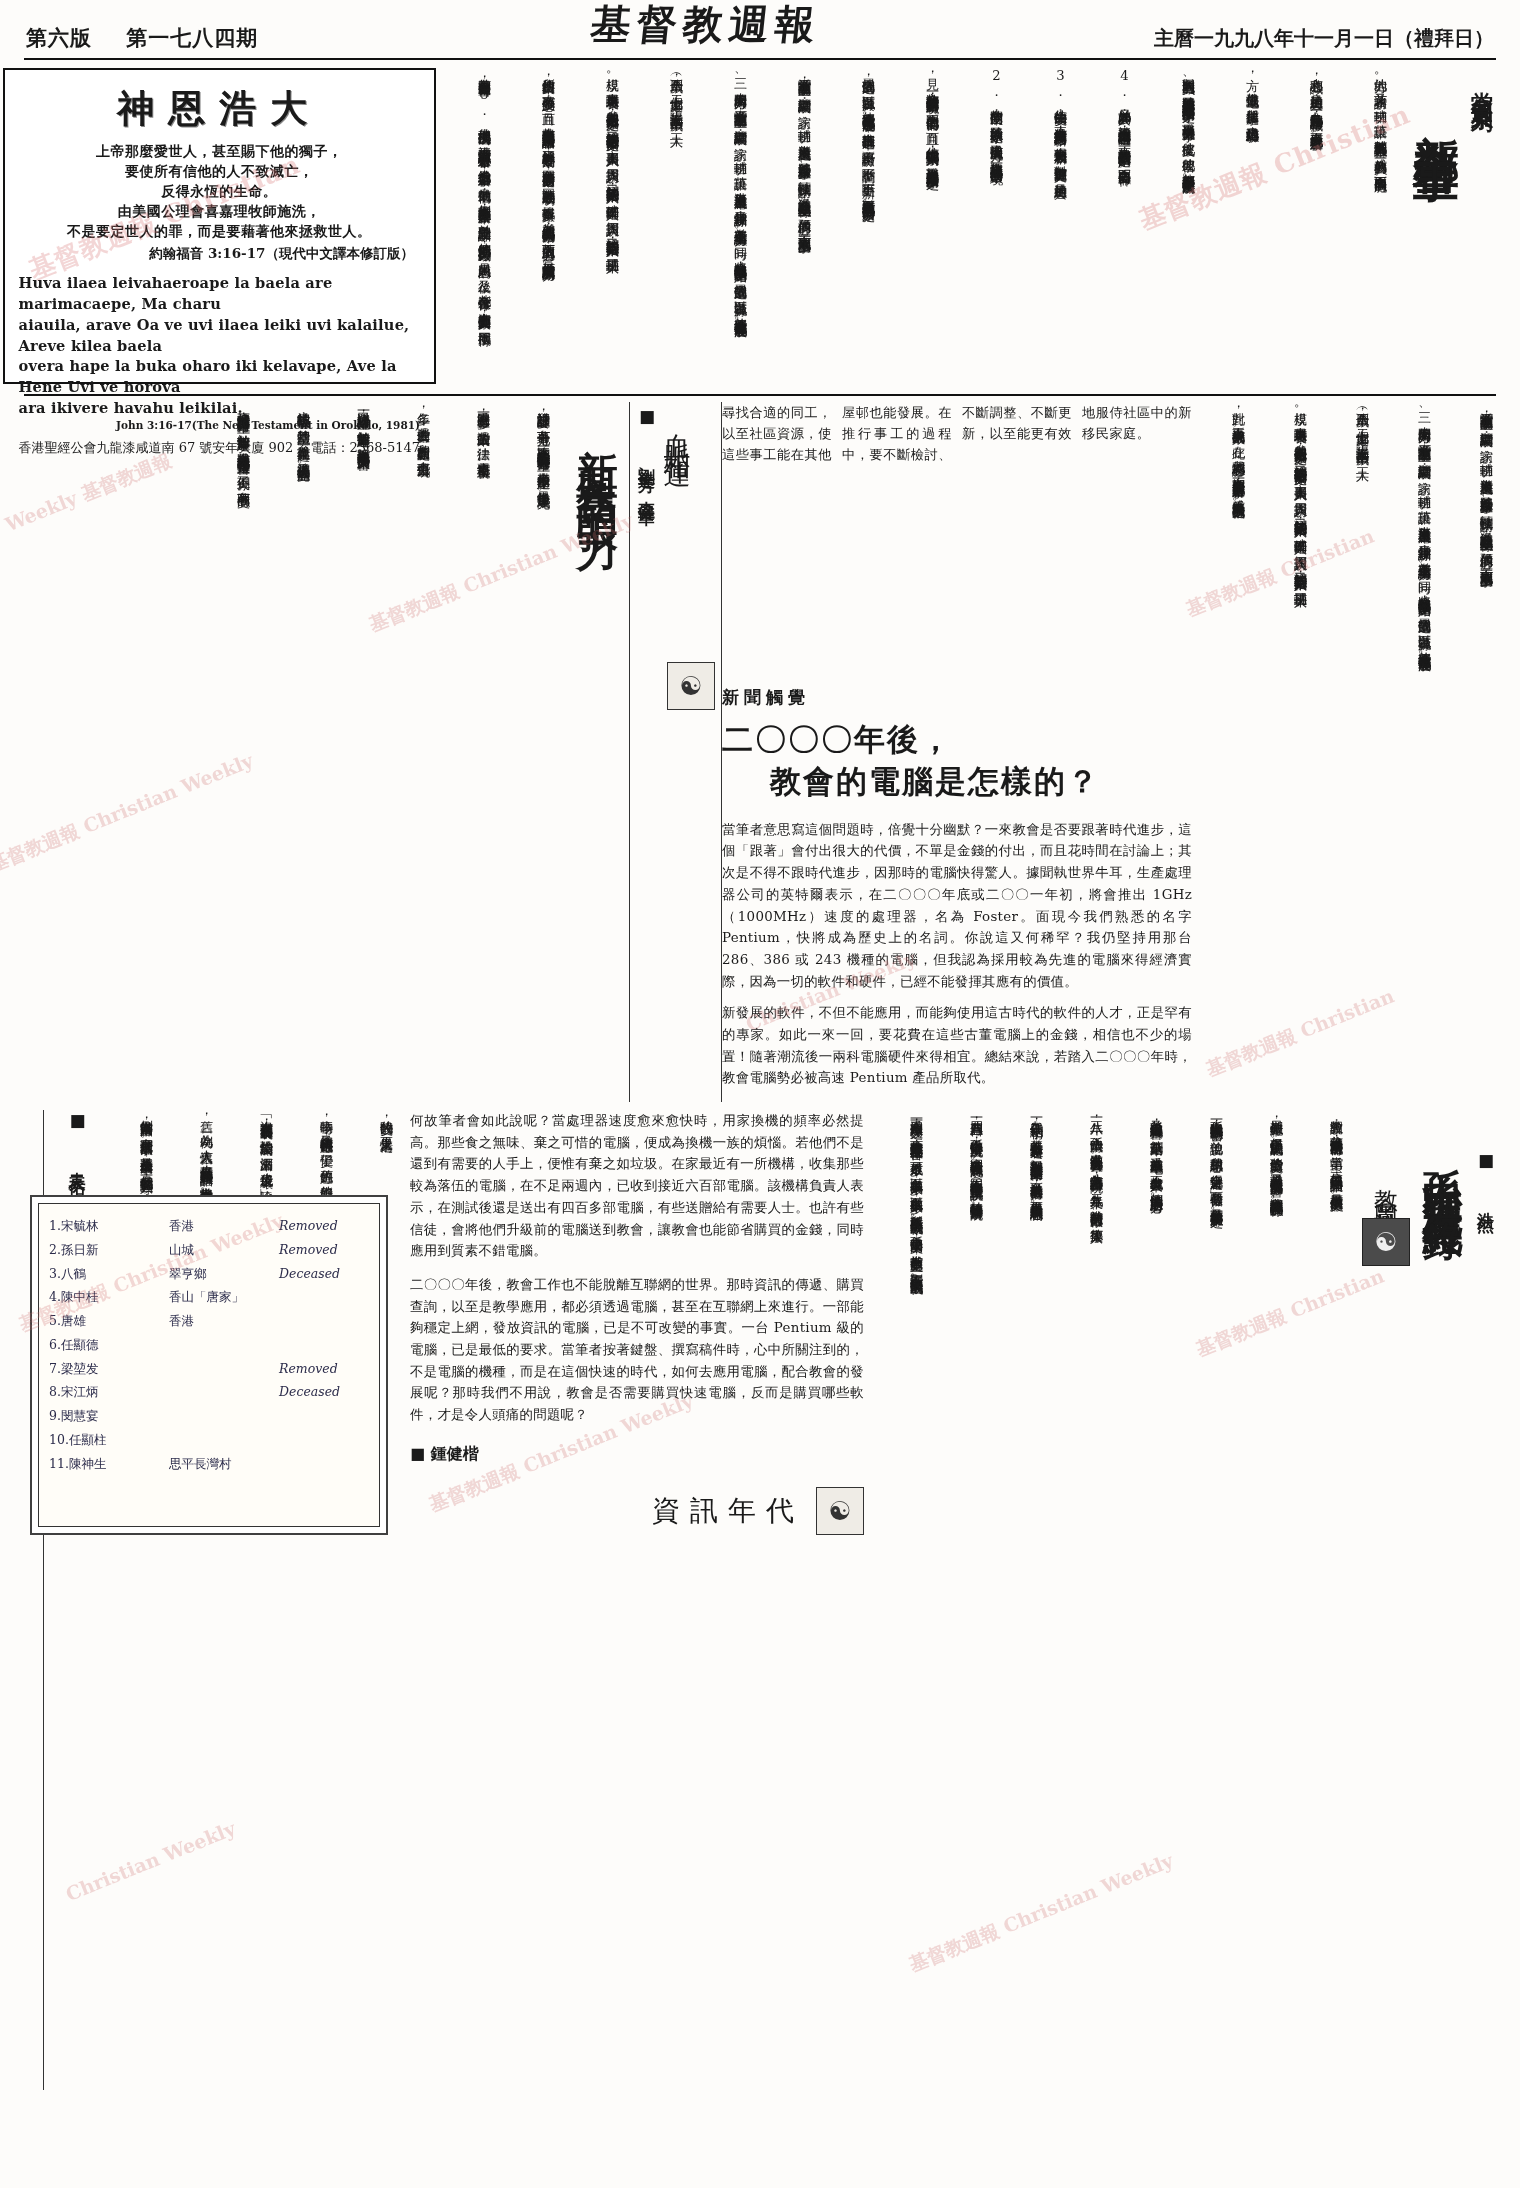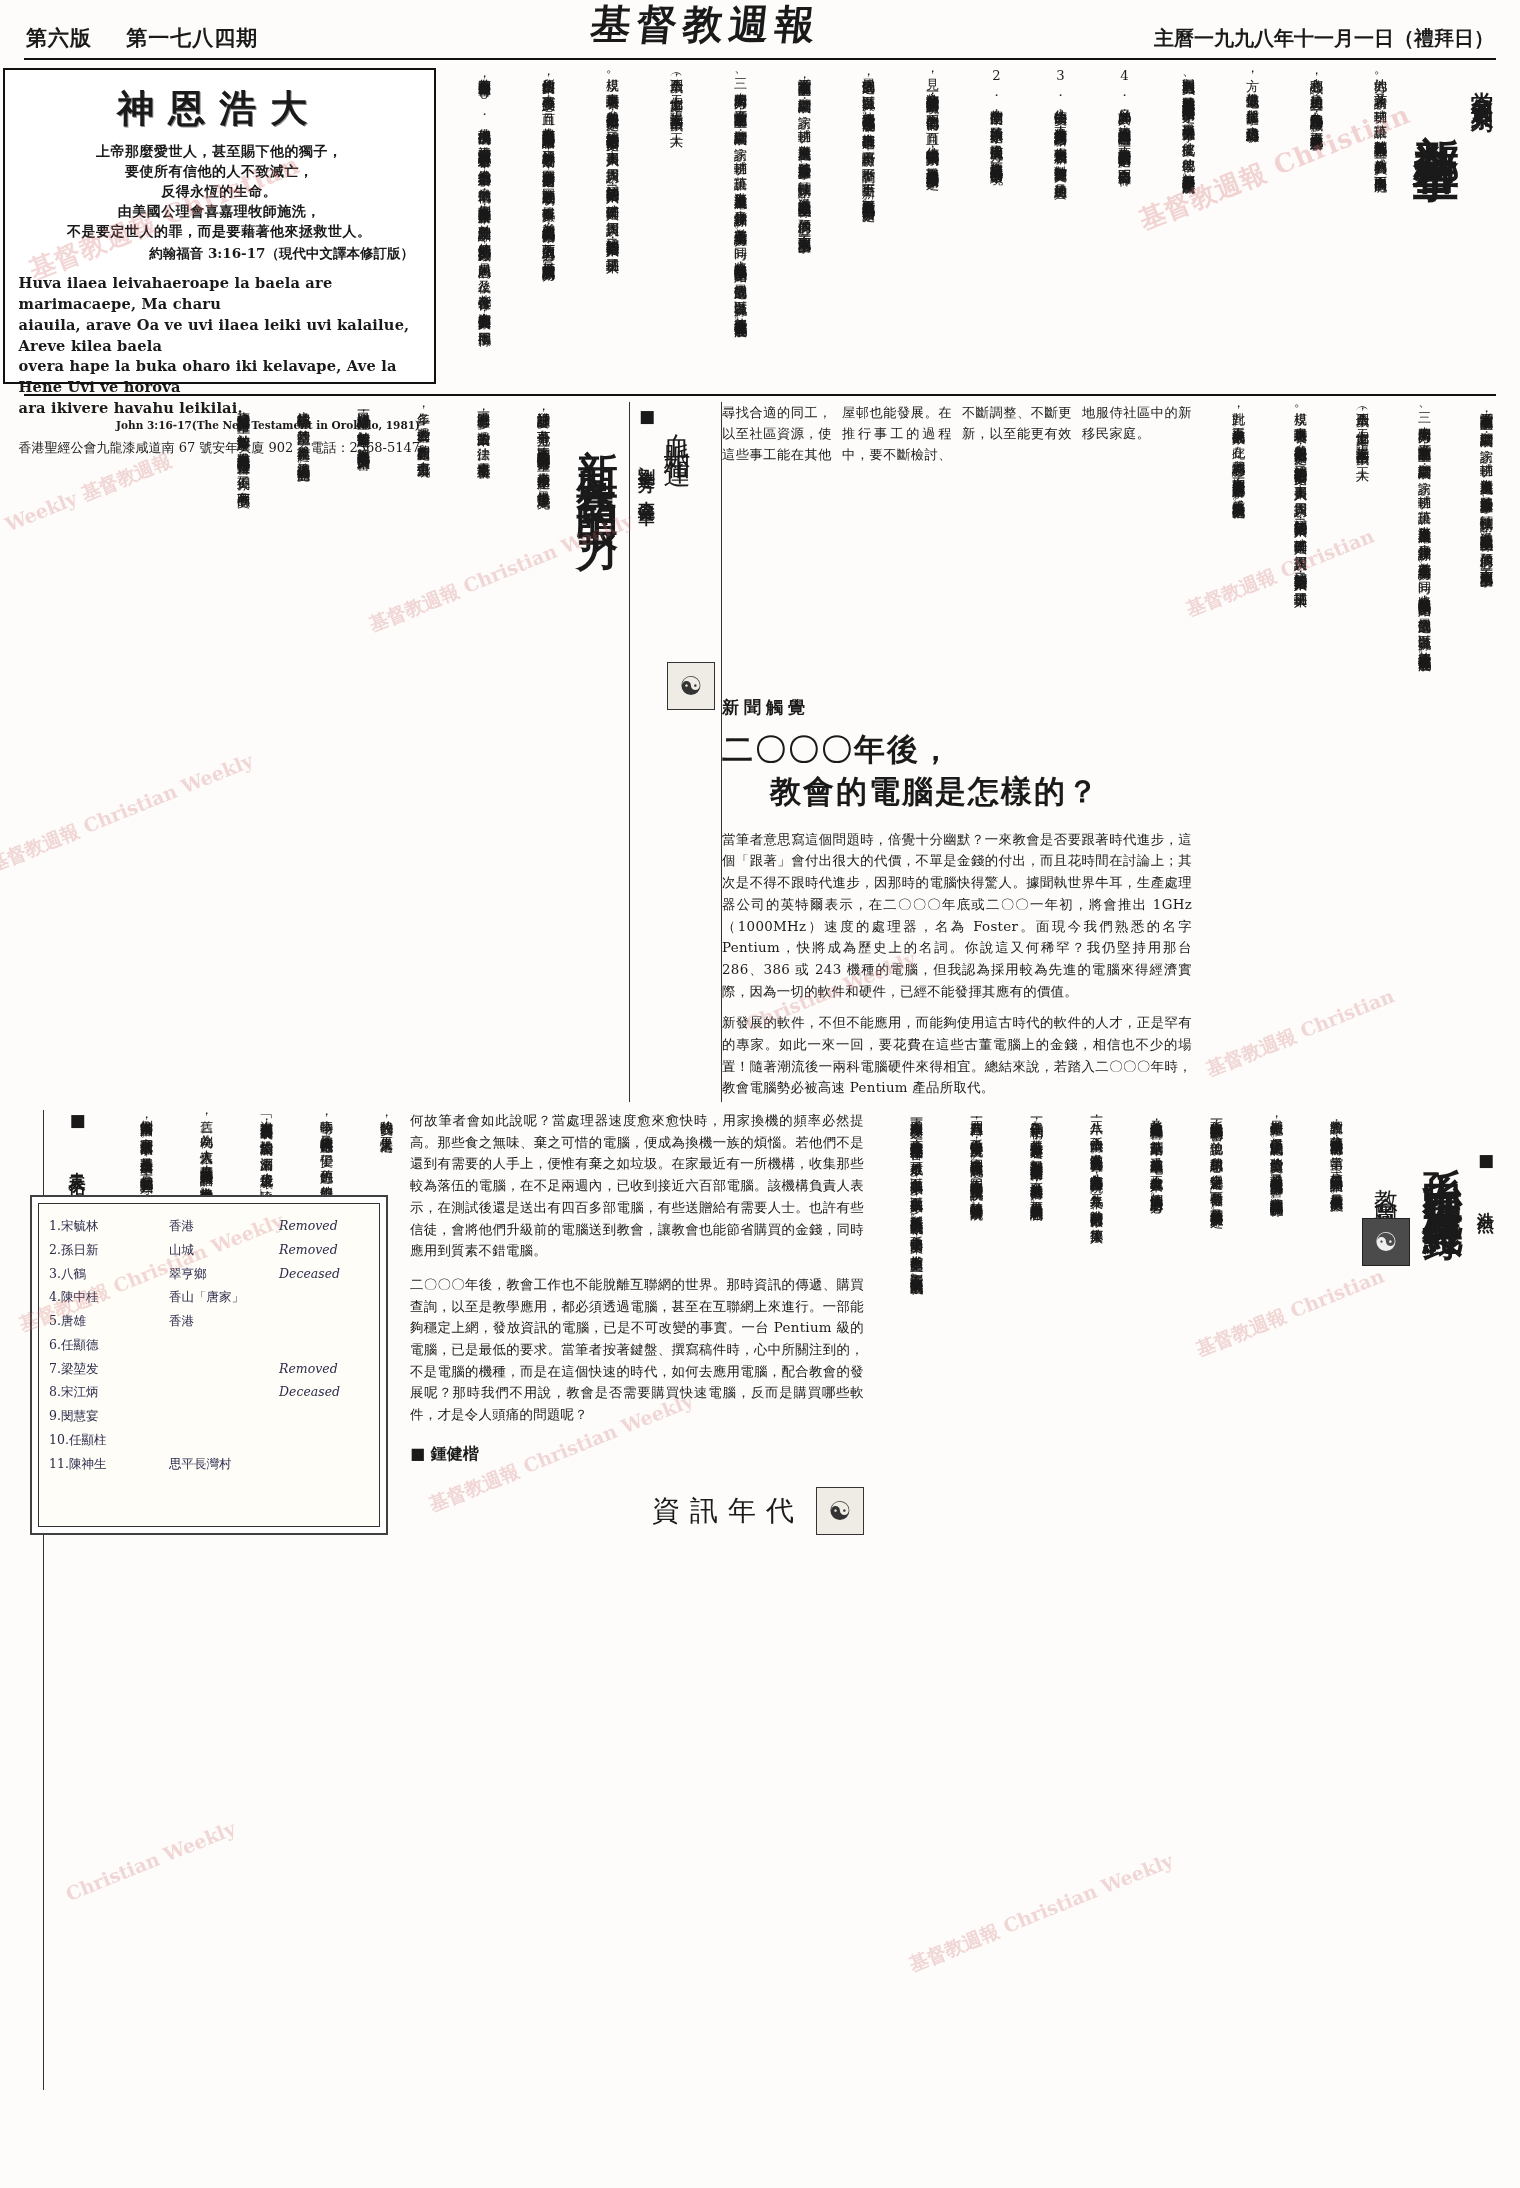--- a/index.html
+++ b/index.html
@@ -212,21 +212,21 @@
       <div class="vcol col" style="width:62px;height:680px;">對此，事工方多次祝福的果效。在此，我們衷心感謝神，亦期望更多教會能一同參與新鄰舍事工，成為香港新移民家庭的祝福。</div>
       <div class="vcol col" style="width:62px;height:680px;">規模。事奉人員隨著增長，參與的家庭包括三十八個家庭，已接觸到的家庭包括三十個家庭；事奉人員四人，探訪員四人，已接觸到的家庭包括三十八人，功輔班老師四人，探訪員四人，已接觸到的家庭包括三十八人，功輔班三十三人。</div>
       <div class="vcol col" style="width:62px;height:680px;">（八至十四歲），二十七個家庭；陽光一族十五人（十二至十四歲），十三人。</div>
       <div class="vcol col" style="width:62px;height:680px;">三、未來的開展與方向！活石堂關注在原有的事工上，計劃繼續開展：家訪、功輔班、英語班、新來港兒童適應與成長、青少年領袖訓練等，並在這些事工上繼續努力。同時，將會從其他新移民較集中的屋邨開始，尋找合適的同工，以至社區資源，使這些事工能在其他屋邨也能發展。</div>
       <div class="vcol col" style="width:62px;height:340px;">活石堂關注在原有的事工上，計劃繼續開展：家訪、功輔班、新來港適應與成長、新移民婦女及青少年事工、社區關懷探訪，並透過在社區中建立互信的關係，預備服侍的心，更有效地開展下一步的事工。</div>
     </div>
 
     <div style="width:470px;position:relative;">
       <div class="vcol" style="width:100%;height:280px;column-count:4;column-gap:10px;writing-mode:horizontal-tb;font-size:13.2px;line-height:1.6;text-align:justify;">尋找合適的同工，以至社區資源，使這些事工能在其他屋邨也能發展。在推行事工的過程中，要不斷檢討、不斷調整、不斷更新，以至能更有效地服侍社區中的新移民家庭。</div>
 
-      <div style="margin-top:14px;">
+      <div style="margin-top:4px;">
         <div class="h-head1">新聞觸覺</div>
         <div class="h-head2">
           <div>二〇〇〇年後，</div>
           <div class="l2">教會的電腦是怎樣的？</div>
         </div>
         <div class="h-article" style="margin-top:16px;">當筆者意思寫這個問題時，倍覺十分幽默？一來教會是否要跟著時代進步，這個「跟著」會付出很大的代價，不單是金錢的付出，而且花時間在討論上；其次是不得不跟時代進步，因那時的電腦快得驚人。據聞執世界牛耳，生產處理器公司的英特爾表示，在二〇〇〇年底或二〇〇一年初，將會推出 1GHz（1000MHz）速度的處理器，名為 Foster。面現今我們熟悉的名字 Pentium，快將成為歷史上的名詞。你說這又何稀罕？我仍堅持用那台 286、386 或 243 機種的電腦，但我認為採用較為先進的電腦來得經濟實際，因為一切的軟件和硬件，已經不能發揮其應有的價值。</div>
         <div class="h-article" style="margin-top:10px;">新發展的軟件，不但不能應用，而能夠使用這古時代的軟件的人才，正是罕有的專家。如此一來一回，要花費在這些古董電腦上的金錢，相信也不少的場置！隨著潮流後一兩科電腦硬件來得相宜。總結來說，若踏入二〇〇〇年時，教會電腦勢必被高速 Pentium 產品所取代。</div>
       </div>
     </div>
 

